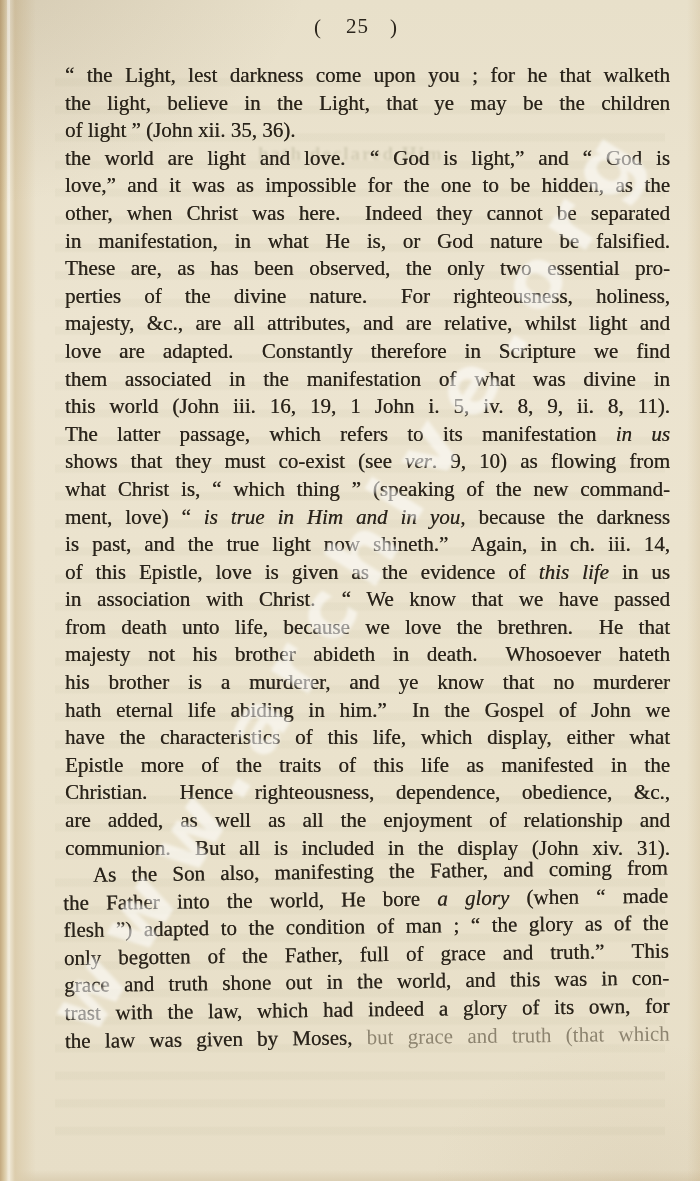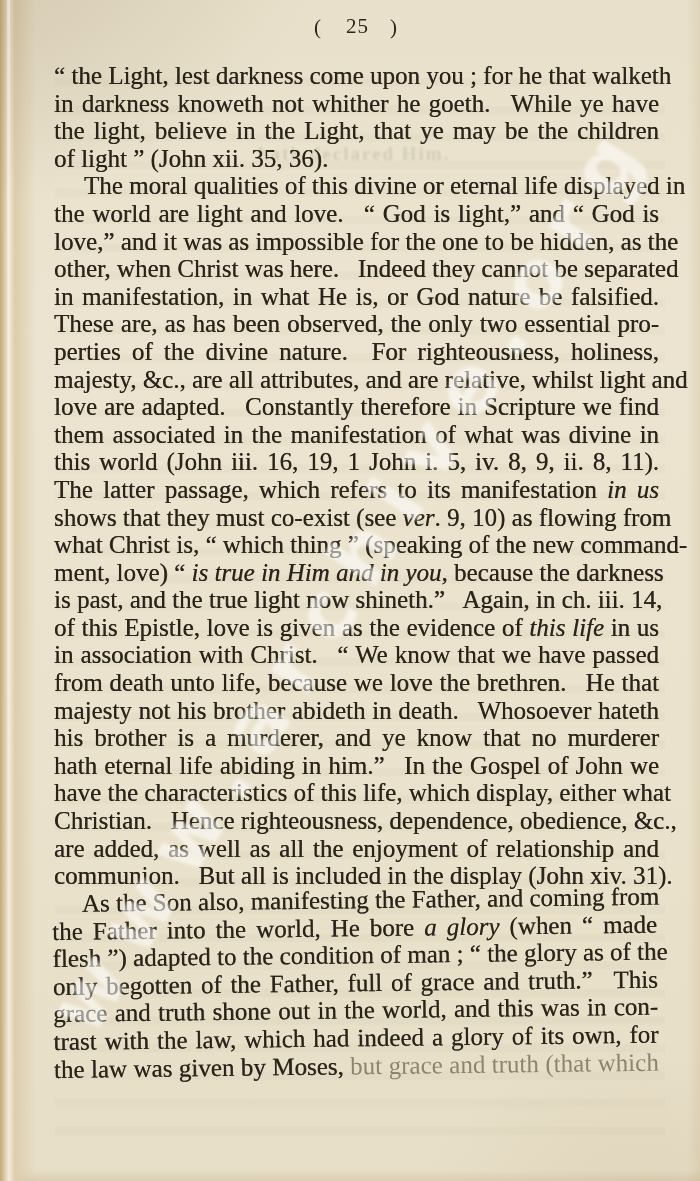--- a/index.html
+++ b/index.html
@@ -33,22 +33,22 @@
     opacity:0.20;filter:blur(1.3px);letter-spacing:2px;
     pointer-events:none;white-space:nowrap;
   }
   .header{
     position:absolute;top:13px;left:50%;transform:translateX(-50%);margin-left:6px;
     font-size:21px;color:#2b251c;letter-spacing:1px;white-space:nowrap;
   }
   .header .num{display:inline-block;margin:0 21px 4px 24px;position:relative;top:1px;}
   .header .paren{display:inline-block;position:relative;top:2px;}
   .text-block{
-    position:absolute;left:54px;top:62px;width:605px;
-    font-size:25px;color:#29231a;
+    position:absolute;left:65px;top:62px;width:605px;
+    font-size:21px;color:#29231a;
     text-shadow:0.35px 0 0 rgba(41,35,26,0.75);
   }
   .line{
     height:27.6px;line-height:27.6px;white-space:nowrap;
     text-align:justify;text-align-last:justify;text-justify:inter-word;
   }
   .line.indent{padding-left:30px;}
   .line.short{text-align:left;text-align-last:left;}
   .it{font-style:italic;}
   .faded{color:#776e5a;text-shadow:none;opacity:0.8;}
@@ -78,26 +78,24 @@
 
   <div class="ghost-line">hath declared Him.</div>
 
   <div class="header">
     <span class="paren">(</span><span class="num">25</span><span class="paren">)</span>
   </div>
 
   <div class="text-block">
       <div class="para para-0">
         <div class="line"><span>“ the Light, lest darkness come upon you ; for he that walketh</span></div>
-        <div class="line"><span>in darkness knoweth not whither he goeth.  While ye have</span></div>
         <div class="line"><span>the light, believe in the Light, that ye may be the children</span></div>
         <div class="line short"><span>of light ” (John xii. 35, 36).</span></div>
       </div>
       <div class="para para-1">
-        <div class="line indent"><span>The moral qualities of this divine or eternal life displayed in</span></div>
         <div class="line"><span>the world are light and love.  “ God is light,” and “ God is</span></div>
         <div class="line"><span>love,” and it was as impossible for the one to be hidden, as the</span></div>
         <div class="line"><span>other, when Christ was here.  Indeed they cannot be separated</span></div>
         <div class="line"><span>in manifestation, in what He is, or God nature be falsified.</span></div>
         <div class="line"><span>These are, as has been observed, the only two essential pro-</span></div>
         <div class="line"><span>perties of the divine nature.  For righteousness, holiness,</span></div>
         <div class="line"><span>majesty, &amp;c., are all attributes, and are relative, whilst light and</span></div>
         <div class="line"><span>love are adapted.  Constantly therefore in Scripture we find</span></div>
         <div class="line"><span>them associated in the manifestation of what was divine in</span></div>
         <div class="line"><span>this world (John iii. 16, 19, 1 John i. 5, iv. 8, 9, ii. 8, 11).</span></div>
@@ -106,20 +104,21 @@
         <div class="line"><span>what Christ is, “ which thing ” (speaking of the new command-</span></div>
         <div class="line"><span>ment, love) “ </span><span class="it">is true in Him and in you,</span><span> because the darkness</span></div>
         <div class="line"><span>is past, and the true light now shineth.”  Again, in ch. iii. 14,</span></div>
         <div class="line"><span>of this Epistle, love is given as the evidence of </span><span class="it">this life</span><span> in us</span></div>
         <div class="line"><span>in association with Christ.  “ We know that we have passed</span></div>
         <div class="line"><span>from death unto life, because we love the brethren.  He that</span></div>
         <div class="line"><span>majesty not his brother abideth in death.  Whosoever hateth</span></div>
         <div class="line"><span>his brother is a murderer, and ye know that no murderer</span></div>
         <div class="line"><span>hath eternal life abiding in him.”  In the Gospel of John we</span></div>
         <div class="line"><span>have the characteristics of this life, which display, either what</span></div>
+        <div class="line"><span>Epistle more of the traits of this life as manifested in the</span></div>
         <div class="line"><span>Christian.  Hence righteousness, dependence, obedience, &amp;c.,</span></div>
         <div class="line"><span>are added, as well as all the enjoyment of relationship and</span></div>
         <div class="line"><span>communion.  But all is included in the display (John xiv. 31).</span></div>
       </div>
       <div class="para para-2">
         <div class="line indent"><span>As the Son also, manifesting the Father, and coming from</span></div>
         <div class="line"><span>the Father into the world, He bore </span><span class="it">a glory</span><span> (when “ made</span></div>
         <div class="line"><span>flesh ”) adapted to the condition of man ; “ the glory as of the</span></div>
         <div class="line"><span>only begotten of the Father, full of grace and truth.”  This</span></div>
         <div class="line"><span>grace and truth shone out in the world, and this was in con-</span></div>

